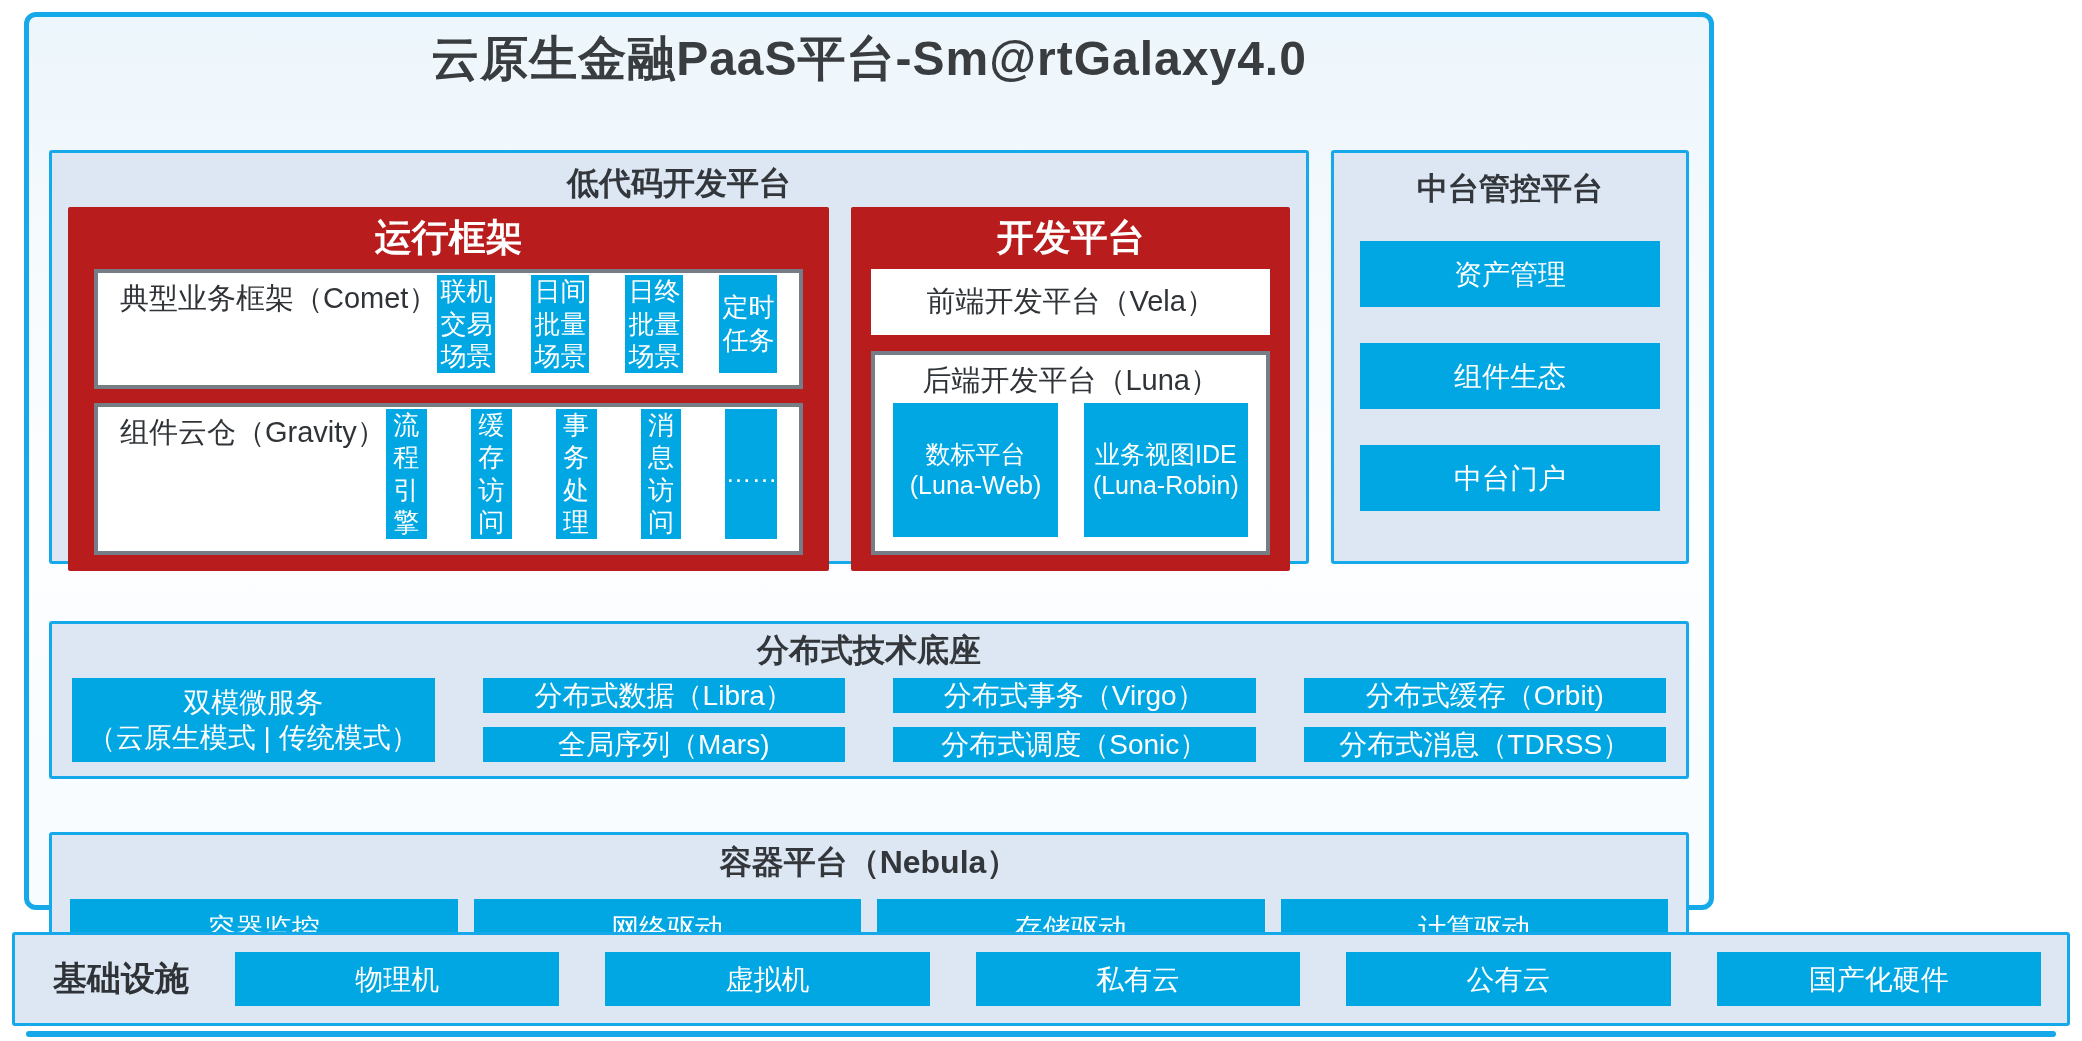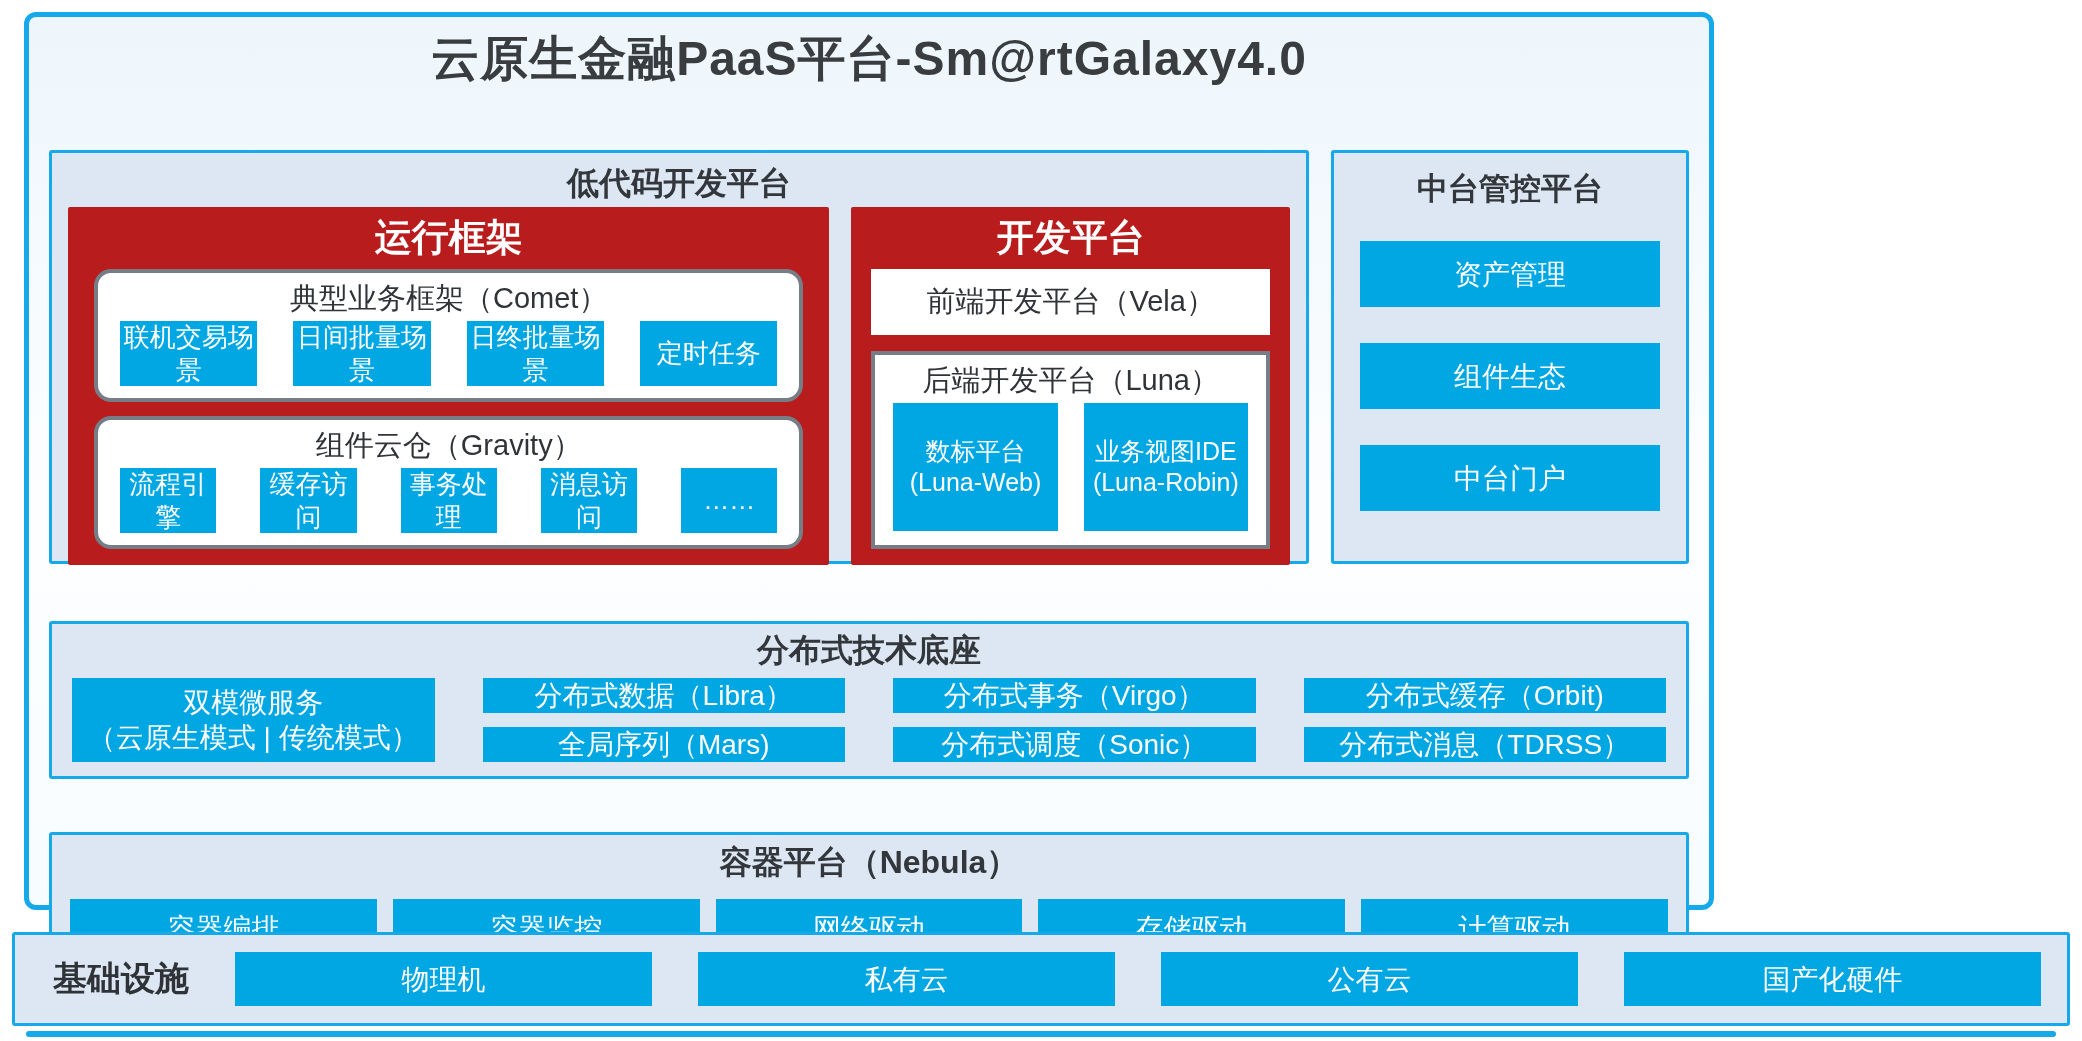--- a/index.html
+++ b/index.html
@@ -39,21 +39,21 @@
 
   .blue-panel { background: #b91c1c; border-radius: 2px; display: flex; flex-direction: column; }
   .runtime { flex: 1.78; padding: 0 26px 16px; }
   .dev { flex: 1; padding: 0 20px 16px; justify-content: flex-end; }
   .blue-panel-title {
     height: 62px; line-height: 62px; text-align: center;
     color: #ffffff; font-size: 37px; font-weight: bold;
   }
 
   .white-card { background: #ffffff; border: 4px solid #767d86; }
-  .frame-card { flex: 1; display: flex; flex-direction: column; padding: 2px 22px 12px; border-radius: 17px; }
+  .frame-card { flex: 1; display: flex; flex-direction: row; padding: 2px 22px 12px; }
   .frame-card.comet { margin-bottom: 14px; }
   .card-title { height: 46px; line-height: 46px; text-align: center; font-size: 29px; color: #303438; }
   .btn-row { flex: 1; display: flex; }
   .comet .btn-row { gap: 36px; }
   .gravity .btn-row { gap: 44px; }
 
   .blue-btn {
     background: #00a7e2; color: #ffffff; flex: 1;
     display: flex; flex-direction: column; align-items: center; justify-content: center;
     text-align: center; font-size: 26px; line-height: 1.25;
@@ -186,30 +186,30 @@
       <div class="dist-col">
         <div class="blue-btn">分布式缓存（Orbit)</div>
         <div class="blue-btn">分布式消息（TDRSS）</div>
       </div>
     </div>
   </div>
 
   <div class="panel cp-panel">
     <div class="section-title cp-title">容器平台（Nebula）</div>
     <div class="cp-row">
-      <div class="blue-btn">容器编排</div>
       <div class="blue-btn">容器监控</div>
       <div class="blue-btn">网络驱动</div>
       <div class="blue-btn">存储驱动</div>
       <div class="blue-btn">计算驱动</div>
     </div>
   </div>
 </div>
 
 <div class="panel infra-panel">
   <div class="infra-label">基础设施</div>
   <div class="blue-btn">物理机</div>
+  <div class="blue-btn">虚拟机</div>
   <div class="blue-btn">私有云</div>
   <div class="blue-btn">公有云</div>
   <div class="blue-btn">国产化硬件</div>
 </div>
 
 <div class="bottom-bar"></div>
 
 </body></html>

